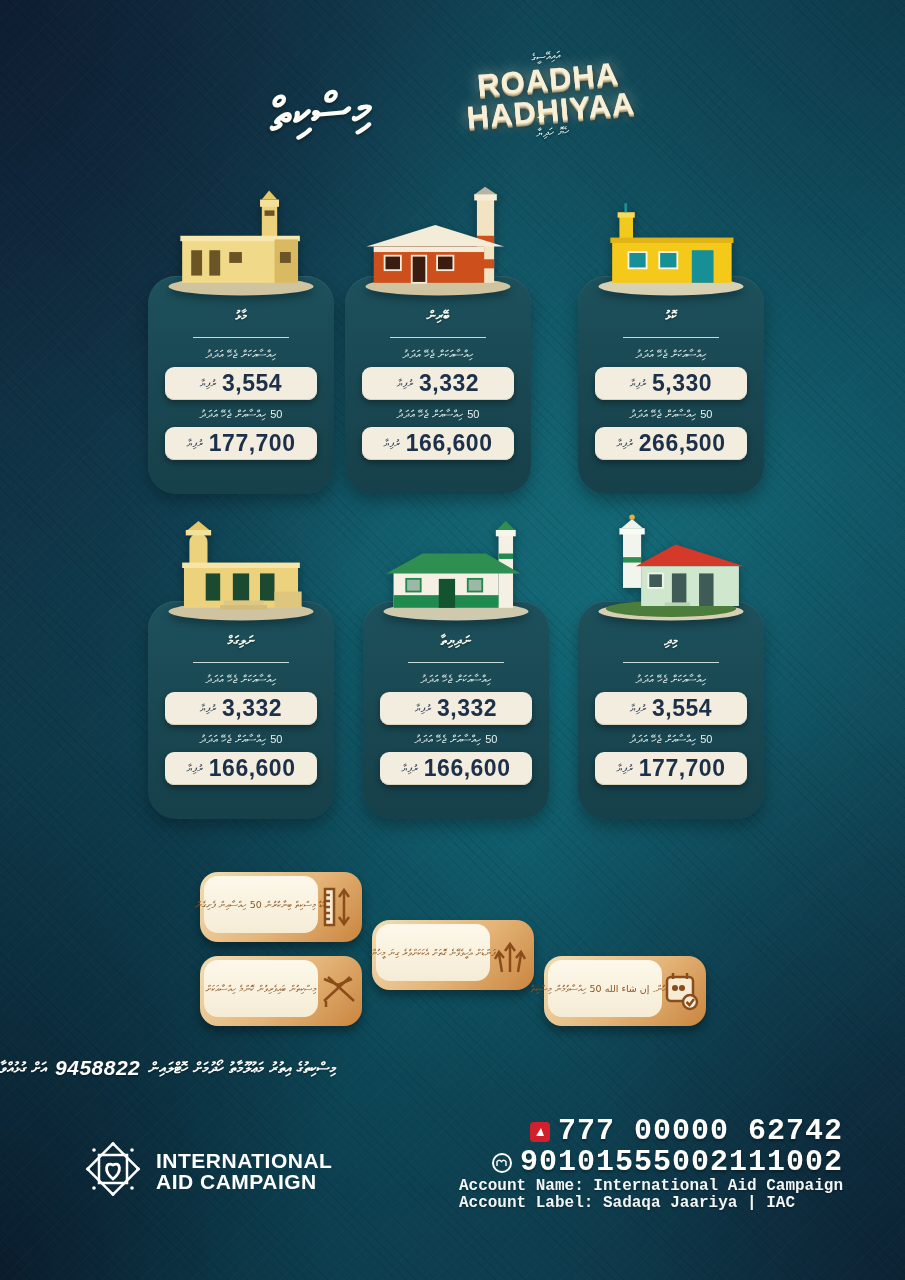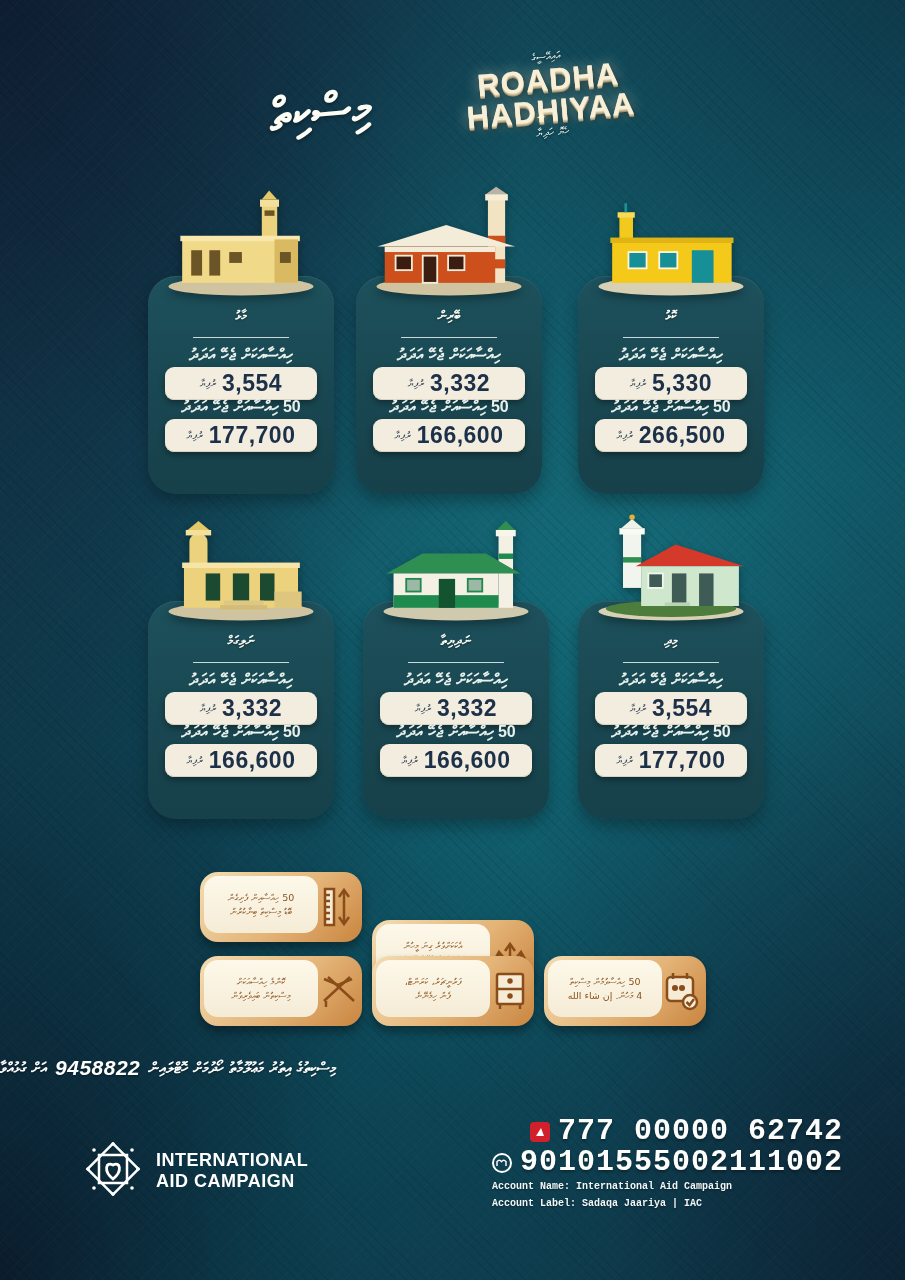--- a/index.html
+++ b/index.html
@@ -33,56 +33,56 @@
   .card{position:absolute;width:186px;height:314px;}
   .card-body{position:absolute;left:0;right:0;top:96px;bottom:0;border-radius:28px;
     background:linear-gradient(180deg,#1d515c 0%,#194751 55%,#16404a 100%);
     box-shadow:0 8px 16px rgba(0,0,0,.28), inset 0 1px 0 rgba(255,255,255,.08);}
   .mosque{position:relative;z-index:2;height:122px;display:flex;align-items:flex-end;justify-content:center;}
   .mosque svg{filter:drop-shadow(0 4px 5px rgba(0,0,0,.35));}
   .card-content{position:relative;z-index:2;display:flex;flex-direction:column;align-items:center;}
   .m-title{color:#fdfdf6;font-size:13px;font-weight:bold;margin-top:6px;min-height:22px;
     text-shadow:0 1px 2px rgba(0,0,0,.4);}
   .divider{width:96px;height:1px;background:rgba(230,242,242,.85);margin:7px 0 10px;}
-  .p-label{color:#e9f1ec;font-size:16px;line-height:13px;text-align:center;margin-bottom:6px;
-    display:flex;gap:4px;align-items:flex-end;justify-content:center;font-weight:bold;}
-  .pill{width:152px;height:33px;border-radius:9px;background:#f2edde;margin-bottom:0;
+  .p-label{color:#e9f1ec;font-size:11px;line-height:13px;text-align:center;margin-bottom:6px;
+    display:flex;gap:4px;align-items:flex-end;justify-content:center;}
+  .pill{width:152px;height:33px;border-radius:9px;background:#f2edde;margin-bottom:8px;
     box-shadow:0 3px 6px rgba(0,0,0,.35), inset 0 -1px 0 #d9d2bd;
     display:flex;align-items:center;justify-content:center;gap:6px;}
   .pill .cur{color:#23354d;font-size:10px;}
   .pill .num{color:#1d3049;font-size:23px;font-weight:bold;letter-spacing:.5px;}
 
   
   .info-card{position:absolute;width:162px;height:70px;border-radius:18px;
     background:linear-gradient(135deg,#f3ddb2 0%,#e4b478 55%,#c9853f 100%);
     box-shadow:0 6px 10px rgba(0,0,0,.35);}
   .info-inner{position:absolute;left:4px;top:4px;bottom:9px;right:44px;border-radius:14px;
     background:linear-gradient(180deg,#fdf8ea,#f5ecd6);
-    display:flex;flex-direction:column;align-items:center;justify-content:center;gap:3px;padding:0 6px;}
+    display:flex;flex-direction:row;align-items:center;justify-content:center;gap:3px;padding:0 6px;}
   .info-line{color:#8a5420;font-size:9.5px;line-height:11px;text-align:center;white-space:nowrap;}
   .info-icon{position:absolute;right:6px;top:50%;transform:translateY(-50%);width:36px;height:44px;
     display:flex;align-items:center;justify-content:center;}
 
   
   .hotline{position:absolute;left:0;top:1056px;width:905px;display:flex;justify-content:flex-start;
     align-items:center;gap:8px;color:#ffffff;font-weight:bold;text-shadow:0 1px 2px rgba(0,0,0,.4);}
   .hotline .thaana{font-size:15px;}
   .hotline .hot-num{font-size:21px;letter-spacing:.5px;font-style:italic;}
 
   
   .footer-left{position:absolute;left:82px;top:1138px;display:flex;align-items:center;gap:12px;}
-  .org-name{color:#ffffff;font-weight:800;font-size:18px;line-height:21px;letter-spacing:.5px;}
+  .org-name{color:#ffffff;font-weight:800;font-size:21px;line-height:21px;letter-spacing:.5px;}
   .footer-right{position:absolute;right:62px;top:1116px;text-align:left;font-family:Liberation Mono, monospace;}
   .tel-line{display:flex;align-items:center;justify-content:flex-end;gap:8px;color:#fdfdfb;
     font-weight:800;font-size:30px;line-height:31px;letter-spacing:1px;text-shadow:0 2px 3px rgba(0,0,0,.35);}
   .bank-icon-red{width:20px;height:20px;border-radius:4px;background:#d21f2c;display:flex;
     align-items:center;justify-content:center;}
   .bank-icon-circle{width:20px;height:20px;border-radius:50%;border:2px solid #fff;box-sizing:border-box;
     display:flex;align-items:center;justify-content:center;color:#fff;font-size:9px;font-weight:bold;}
-  .account-line{color:#f2f6f6;font-size:10px;font-weight:bold;line-height:17px;text-shadow:0 1px 2px rgba(0,0,0,.4);}
+  .account-line{color:#f2f6f6;font-size:16px;font-weight:bold;line-height:17px;text-shadow:0 1px 2px rgba(0,0,0,.4);}
 </style>
 </head>
 <body>
 
 <div id="poster">
 
   <div class="title-thaana thaana">މިސްކިތް</div>
 
   <div class="logo">
     <div class="logo-small thaana">އައިއޭސީގެ</div>
@@ -124,21 +124,21 @@
         <span class="thaana">ހިއްސާއަށް ޖެހޭ އަދަދު</span>
         <span>50</span>
       </div>
       <div class="pill">
         <span class="cur thaana">ރުފިޔާ</span>
         <span class="num">177,700</span>
       </div>
     </div>
   </div>
 
-  <div class="card" style="left:356px;top:180px">
+  <div class="card" style="left:345px;top:180px">
     <div class="card-body"></div>
     <div class="mosque">
       <svg width="172" height="118" viewBox="0 0 190 120">
         <ellipse cx="95" cy="108" rx="80" ry="10" fill="#cfc3a0"></ellipse>
         <rect x="138" y="10" width="19" height="94" fill="#f2e3c2"></rect>
         <rect x="138" y="52" width="19" height="10" fill="#cc4f1c"></rect>
         <rect x="138" y="78" width="19" height="10" fill="#cc4f1c"></rect>
         <rect x="135" y="6" width="25" height="7" fill="#f7ecd4"></rect>
         <polygon points="136,6 159,6 147,-2" fill="#b9b3a4"></polygon>
         <polygon points="16,64 92,40 168,64" fill="#f3ecd9"></polygon>
@@ -369,35 +369,20 @@
     <div class="info-icon">
       <svg width="36" height="40" viewBox="0 0 36 40" fill="none" stroke="#8a4d1a" stroke-width="2.5">
         <path d="M4 30 L30 6"></path>
           <path d="M8 6 L34 30"></path>
         <path d="M4 8 L18 14 L32 8"></path>
         <path d="M6 30 L6 36"></path>
       </svg>
     </div>
   </div>
 
-  <div class="info-card" style="left:372px;top:956px">
-    <div class="info-inner">
-      <div class="info-line thaana">ފަރުނީޗަރު، ކަރަންޓް،</div>
-      <div class="info-line thaana">ފެން ހިމެނޭނެ</div>
-    </div>
-    <div class="info-icon">
-      <svg width="34" height="42" viewBox="0 0 34 42" fill="none" stroke="#8a4d1a" stroke-width="2.5">
-        <rect x="4" y="4" width="26" height="30" rx="2" fill="#f6ecd6"></rect>
-        <line x1="4" y1="19" x2="30" y2="19"></line>
-        <circle cx="17" cy="11" r="1.5" fill="#8a4d1a"></circle>
-          <circle cx="17" cy="26" r="1.5" fill="#8a4d1a"></circle>
-        <path d="M7 34 L7 39 M27 34 L27 39"></path>
-      </svg>
-    </div>
-  </div>
 
   <div class="info-card" style="left:544px;top:956px">
     <div class="info-inner">
       <div class="info-line thaana">50 ހިއްސާވުމުން މިސްކިތް</div>
       <div class="info-line thaana">4 މަހުން. إن شاء الله</div>
     </div>
     <div class="info-icon">
       <svg width="36" height="42" viewBox="0 0 36 42" fill="none" stroke="#8a4d1a" stroke-width="2.5">
         <rect x="3" y="7" width="26" height="24" rx="4" fill="#f6ecd6"></rect>
         <line x1="9" y1="3" x2="9" y2="9"></line>

